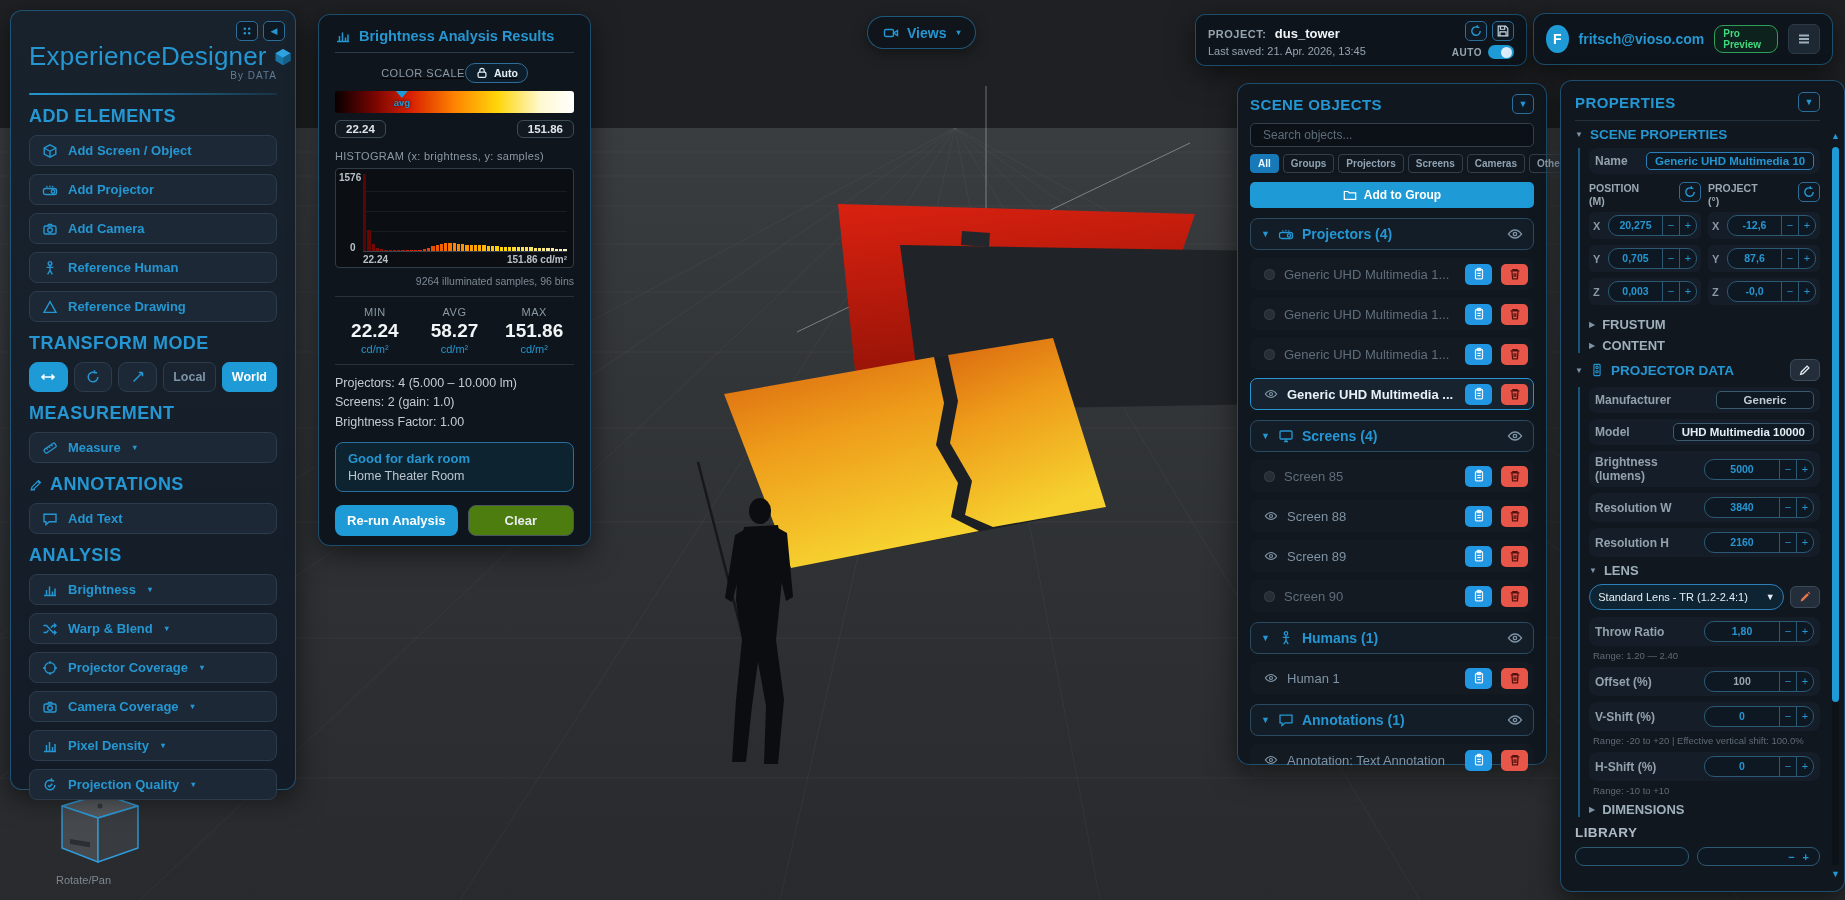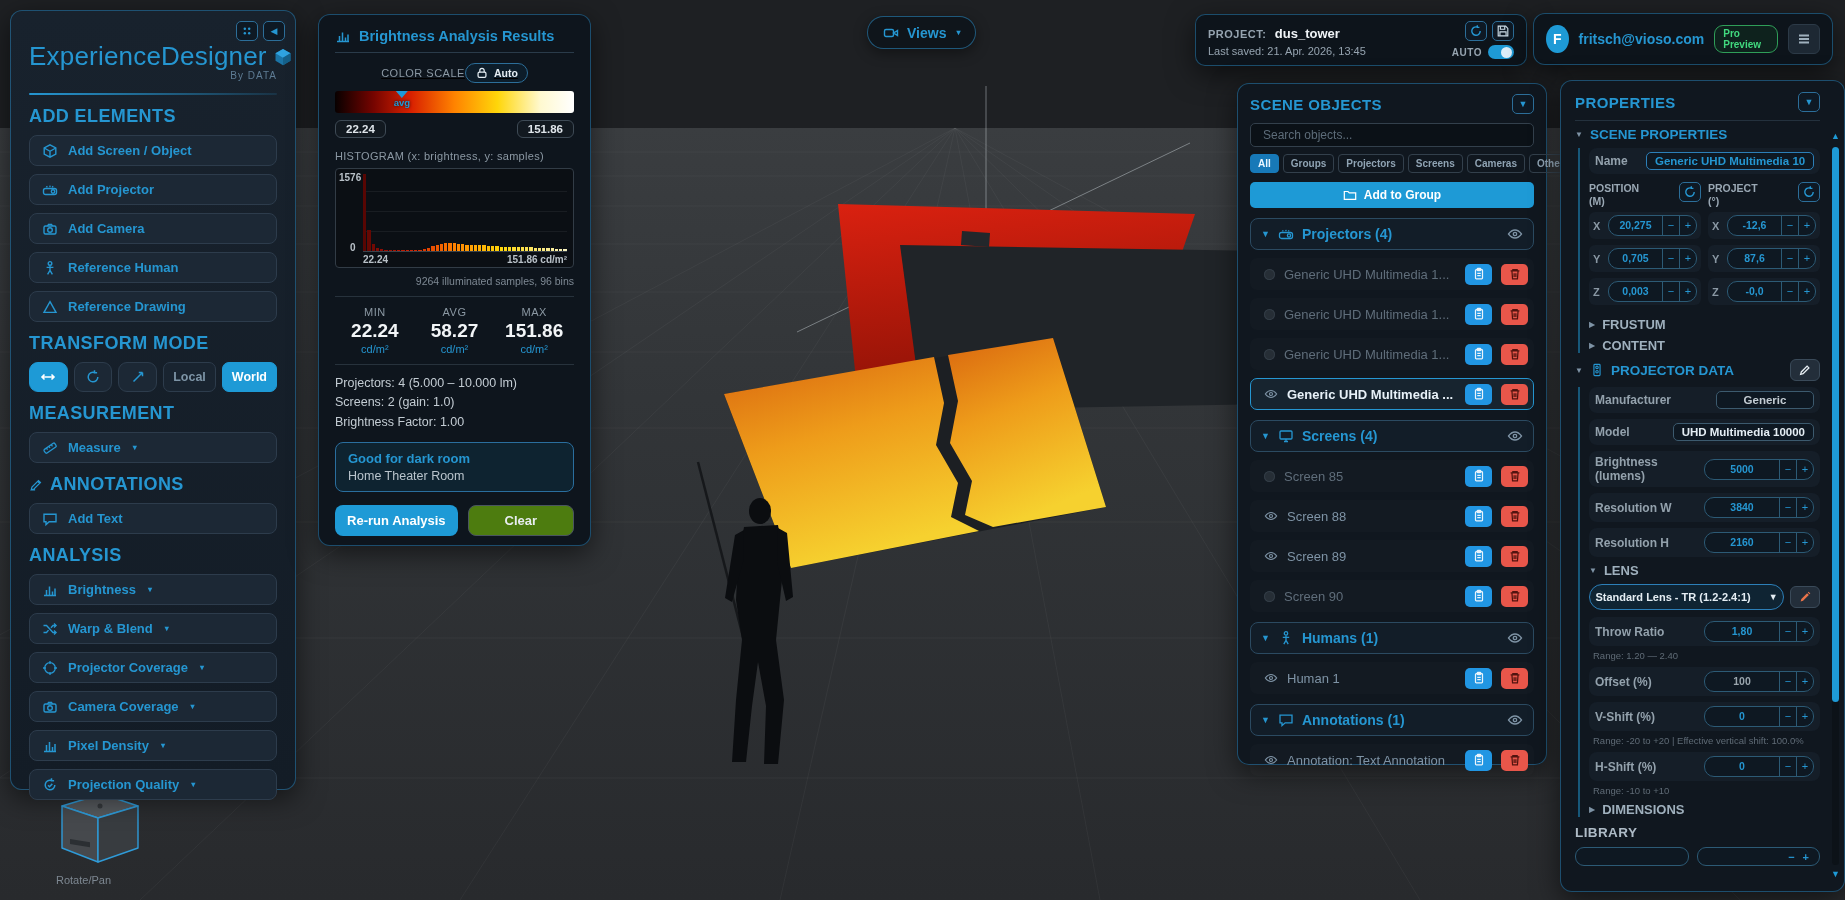--- a/index.html
+++ b/index.html
@@ -151,21 +151,21 @@
   .axrow{display:flex;align-items:center;gap:5px;background:#151e28;border-radius:6px;padding:3px 4px;margin-bottom:6px;}
   .axl{font-size:11px;font-weight:bold;color:#8a98a4;width:10px;}
   .stepgrp{display:flex;align-items:stretch;border:1px solid #2c5a75;border-radius:10px;overflow:hidden;height:19px;flex:1;background:#0e1822;}
   .stepval{flex:1;text-align:center;font-size:10.5px;font-weight:bold;color:#2596d1;line-height:19px;padding:0 3px;white-space:nowrap;}
   .stepval.gray{color:#9aa5ad;}
   .stepbtn{width:16px;text-align:center;color:#2596d1;border-left:1px solid #2c5a75;font-size:11px;line-height:18px;cursor:pointer;flex:none;}
   .stepgrp2{display:flex;align-items:stretch;border:1px solid #2c5a75;border-radius:10px;overflow:hidden;height:19px;width:108px;background:#0e1822;flex:none;}
   .range-note{font-size:9.5px;color:#5f6b76;margin:-2px 0 6px 4px;white-space:nowrap;overflow:hidden;}
   .lensdd{display:flex;align-items:center;gap:6px;margin-bottom:7px;}
   .lens-sel{flex:1;display:flex;align-items:center;justify-content:center;gap:18px;border:1.5px solid #2c7fb8;border-radius:13px;
-            height:24px;background:#0f2433;color:#e4edf3;font-size:11px;font-weight:bold;cursor:pointer;white-space:nowrap;}
+            height:24px;background:#0f2433;color:#e4edf3;font-size:11px;font-weight:normal;cursor:pointer;white-space:nowrap;}
   .pencil-btn{width:30px;height:22px;border-radius:6px;background:#232e3a;border:1px solid #3a4a59;display:flex;
               align-items:center;justify-content:center;color:#e8734a;cursor:pointer;padding:0;}
   .pencil-btn.white{color:#e7eef3;}
   .lib-h{font-size:13.5px;font-weight:bold;color:#aebbc6;letter-spacing:.4px;margin:8px 0 7px;}
   .lib-partial{display:flex;gap:8px;}
   .lib-box{flex:1;height:17px;border:1px solid #2c5a75;border-radius:9px;background:#0e1822;}
   .lib-box.step{display:flex;align-items:center;justify-content:flex-end;gap:8px;padding-right:10px;color:#2596d1;font-size:11px;font-weight:bold;}
   .scrolltrack{position:absolute;right:5px;top:66px;bottom:26px;width:7px;background:#0c1218;border-radius:4px;}
   .scrollthumb{position:absolute;right:5px;top:66px;width:7px;height:555px;background:#1e9ad6;border-radius:4px;}
   .scr-up{position:absolute;right:4px;top:50px;color:#1e9ad6;font-size:9px;}

